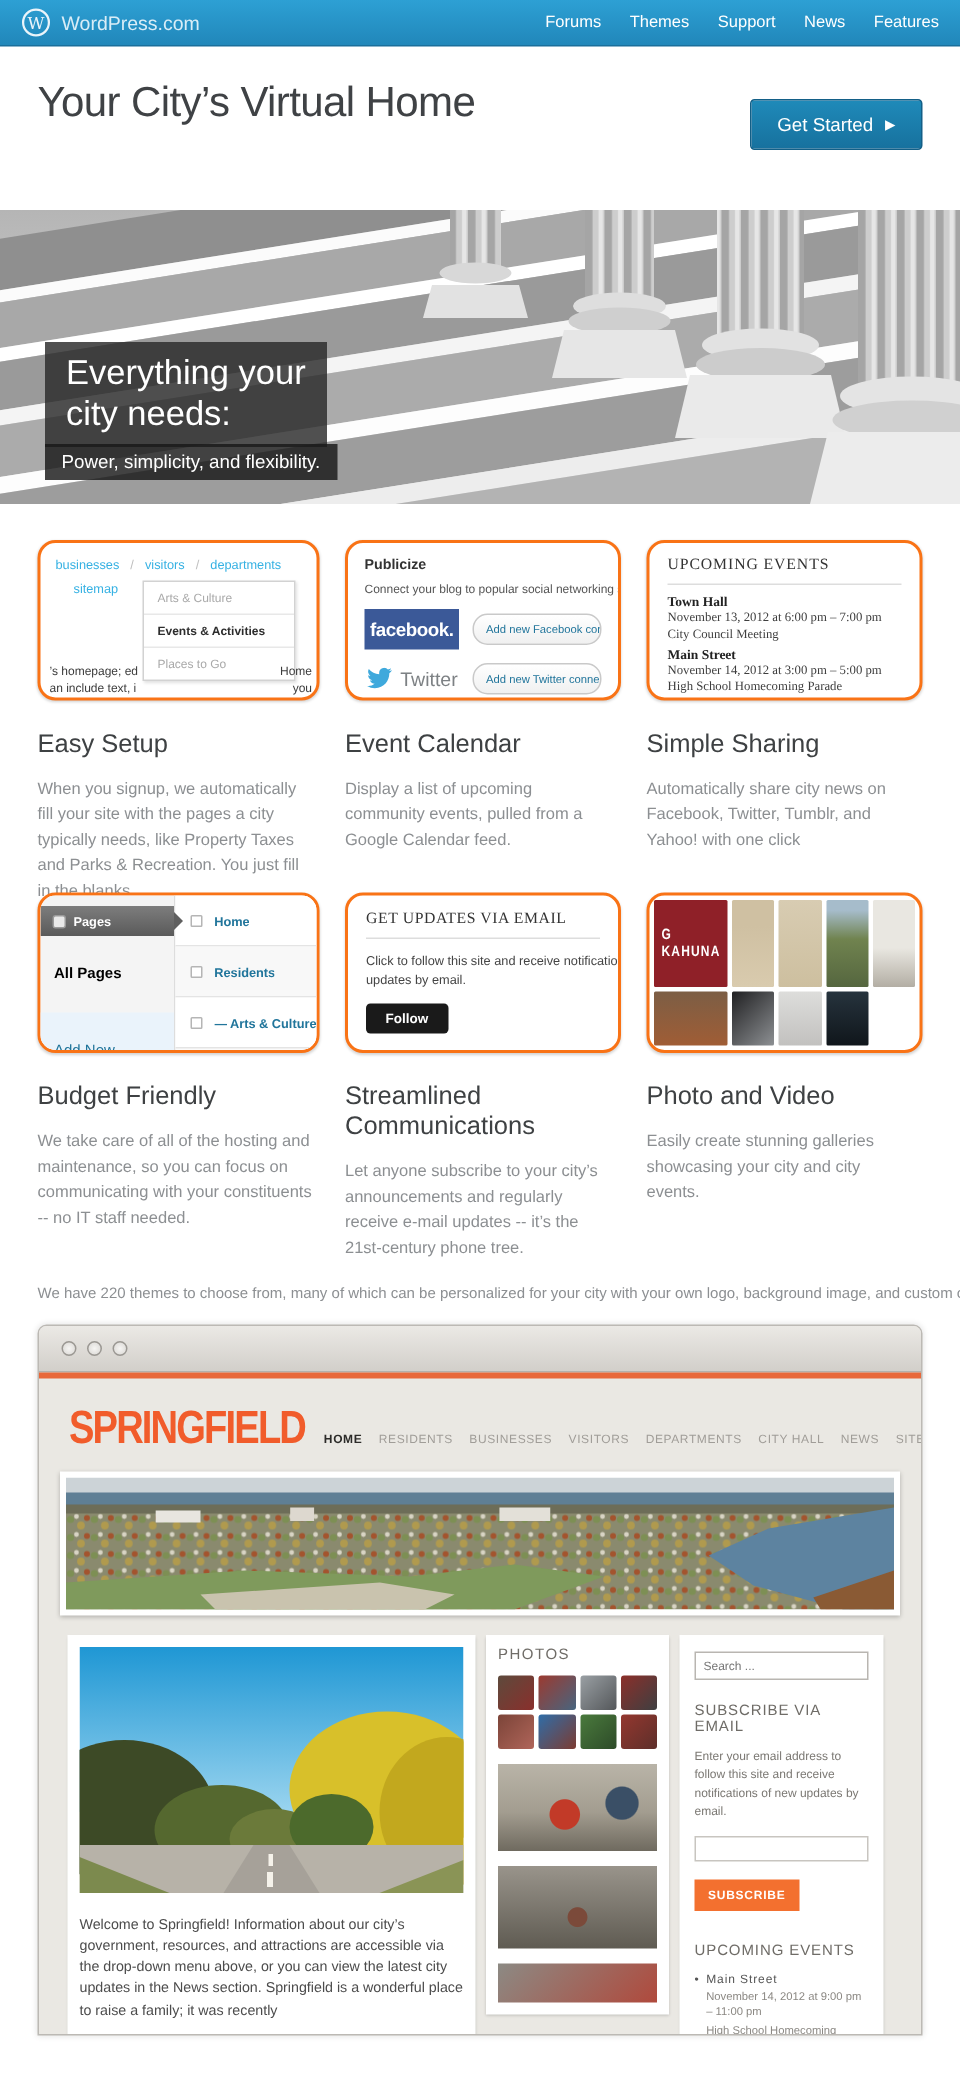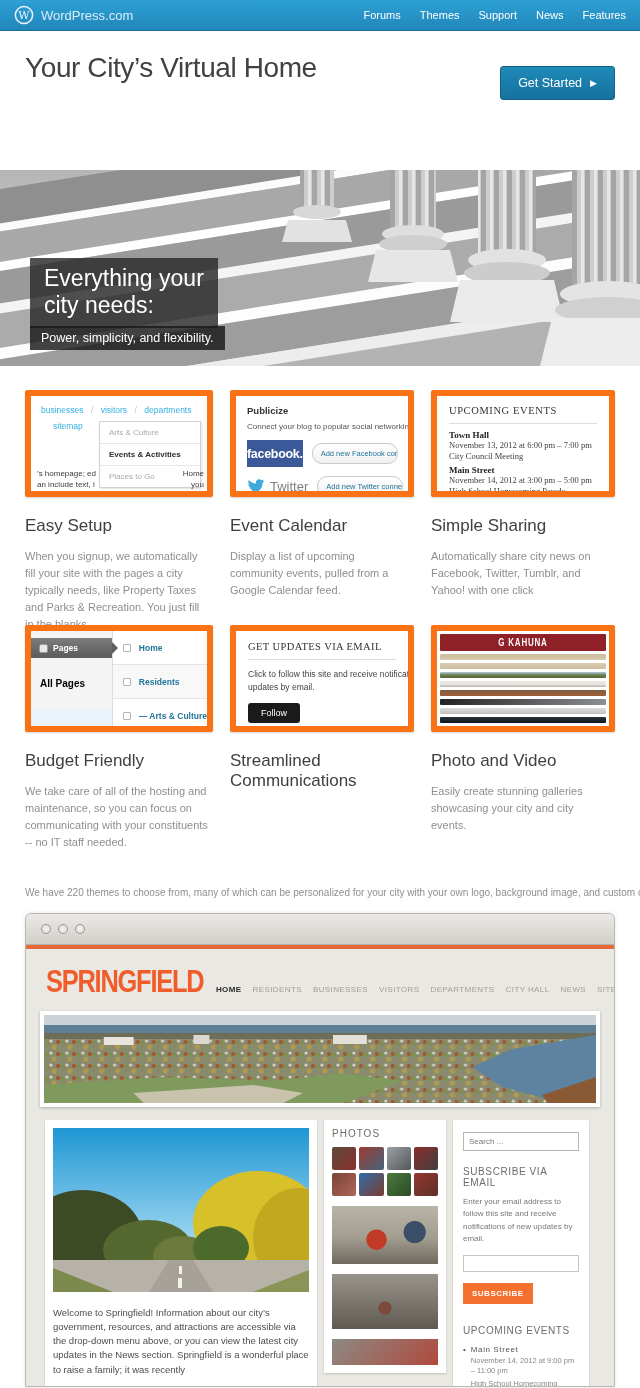--- a/index.html
+++ b/index.html
@@ -7,35 +7,35 @@
   body{font-family:"Liberation Sans",sans-serif;background:#fff}
   .page{position:relative;width:640px;height:1388px;overflow:hidden;background:#fff}
 
   
   .topbar{height:31px;background:linear-gradient(#2da0d4,#2187ba);border-bottom:1px solid #1a6f9b;display:flex;align-items:center;padding:0 14px}
   .brand{display:flex;align-items:center;gap:7px;color:#d9edf7;font-size:13px;cursor:pointer}
   .topnav{margin-left:auto;display:flex;gap:19px}
   .topnav a{color:#fff;font-size:11px;font-weight:normal;text-decoration:none}
 
   
-  .hero{position:relative;height:139px;padding:21px 25px 0}
+  .hero{position:relative;height:109px;padding:21px 25px 0}
   .hero h1{margin:0;font-size:28px;font-weight:normal;color:#3f4245;letter-spacing:-.4px}
   .hero p{margin:11px 0 0;font-size:13px;color:#9da1a4;width:430px;line-height:1.45}
   .cta{position:absolute;right:25px;top:35px;background:linear-gradient(#1f8ab9,#17719e);color:#fff;font-size:12.5px;padding:9px 17px;border-radius:3px;border:1px solid #135f87;cursor:pointer;display:flex;align-items:center;gap:8px}
   .cta .arr{font-size:9px}
 
   
   .banner{position:relative;height:196px;overflow:hidden;background:#cfcfcf}
   .banner svg{display:block}
   .banner-head{position:absolute;left:30px;top:88px;background:rgba(42,42,42,.82);color:#fff;padding:7px 14px 9px;font-size:23px;font-weight:300;line-height:1.18}
   .banner-tag{position:absolute;left:30px;top:156px;background:rgba(25,25,25,.82);color:#fff;padding:5px 11px;font-size:12.5px}
 
   
   .cards-row{display:flex;justify-content:space-between;margin:24px 25px 0;height:107px}
-  .card{background:#fff;border:6px solid #f97316;box-shadow:0 1px 2px rgba(0,0,0,.18);border-radius:2px;position:relative;overflow:hidden}
+  .card{background:#fff;border:2px solid #f97316;box-shadow:0 1px 2px rgba(0,0,0,.18);border-radius:12px;position:relative;overflow:hidden}
   .card.c1{width:188px}.card.c2{width:184px}.card.c3{width:184px}
 
   
   .bc-row{padding:9px 10px 0;font-size:8.5px;color:#35b1e3;white-space:nowrap}
   .bc-row .sep{color:#bfbfbf;margin:0 5px}
   .bc-row2{padding:6px 0 0 22px;font-size:8.5px;color:#35b1e3}
   .dropdown{position:absolute;left:68px;top:25px;width:102px;background:#fff;border:1px solid #d2d2d2;box-shadow:1px 1px 2px rgba(0,0,0,.12)}
   .dropdown div{padding:6px 9px;font-size:8px;border-top:1px solid #e8e8e8}
   .dropdown div:first-child{border-top:none;color:#a9a9a9}
   .dropdown .sel{color:#2d2d2d;font-weight:bold}
@@ -84,24 +84,24 @@
   .wplist .row{display:flex;align-items:center;gap:8px;padding:0 0 0 10px;height:34px;border-bottom:1px solid #e4e4e4;background:#fff}
   .wplist .row:nth-child(2){background:#f8f8f8}
   .cb{width:8px;height:8px;border:1px solid #b5b5b5;border-radius:1px;background:#fff;flex:none}
   .wplist a{color:#21759b;font-weight:bold;font-size:8.5px;text-decoration:none;white-space:nowrap;overflow:hidden}
 
   
   .fol{padding:10px 12px}
   .fol-title{font-family:Liberation Serif, serif;font-size:10.5px;color:#333;letter-spacing:.4px}
   .fol hr{border:none;border-top:1px solid #ddd;margin:7px 0 8px}
   .fol-body{font-size:8.5px;color:#444;line-height:1.5;width:210px}
-  .fol-btn{display:inline-block;margin-top:9px;background:#1a1a1a;color:#fff;font-size:9px;font-weight:normal;padding:5px 13px;border-radius:3px;cursor:pointer}
-
-  
-  .gal{display:grid;grid-template-columns:1fr;gap:3px;padding:3px;height:100%}
+  .fol-btn{display:inline-block;margin-top:9px;background:#1a1a1a;color:#fff;font-size:9px;font-weight:bold;padding:5px 13px;border-radius:3px;cursor:pointer}
+
+  
+  .gal{display:grid;grid-template-columns:1fr 1fr 1fr 1fr 1fr;gap:3px;padding:3px;height:100%}
   .gal div{border-radius:1px}
   .gal .g1{background:#8f2028;display:flex;align-items:center;justify-content:center}
   .gal .g1 span{color:#fff;font-weight:bold;font-size:10px;letter-spacing:1px;transform:scaleX(.8)}
   .gal .g2{background:linear-gradient(180deg,#cfc0a2 30%,#d9cbae)}
   .gal .g3{background:linear-gradient(180deg,#d8ccb2,#cdbf9f)}
   .gal .g4{background:linear-gradient(180deg,#a6bccb 12%,#70834f 45%,#55663f)}
   .gal .g5{background:linear-gradient(180deg,#e9e7e1 55%,#b3aea4)}
   .gal .g6{background:linear-gradient(180deg,#7c5e45,#a05d35)}
   .gal .g7{background:linear-gradient(135deg,#202022,#8d9093)}
   .gal .g8{background:linear-gradient(180deg,#dddddb,#c2c1bf)}
@@ -395,20 +395,21 @@
     </div>
   </div>
 
   <div class="text-row h2r">
     <div class="tcol">
       <h3>Budget Friendly</h3>
       <p>We take care of all of the hosting and maintenance, so you can focus on communicating with your constituents -- no IT staff needed.</p>
     </div>
     <div class="tcol m">
       <h3>Streamlined Communications</h3>
+      <p>Let anyone subscribe to your city’s announcements and regularly receive e-mail updates -- it’s the 21st-century phone tree.</p>
     </div>
     <div class="tcol r">
       <h3>Photo and Video</h3>
       <p>Easily create stunning galleries showcasing your city and city events.</p>
     </div>
   </div>
 
   <div class="design">
     <p>We have 220 themes to choose from, many of which can be personalized for your city with your own logo, background image, and custom color scheme.</p>
   </div>

